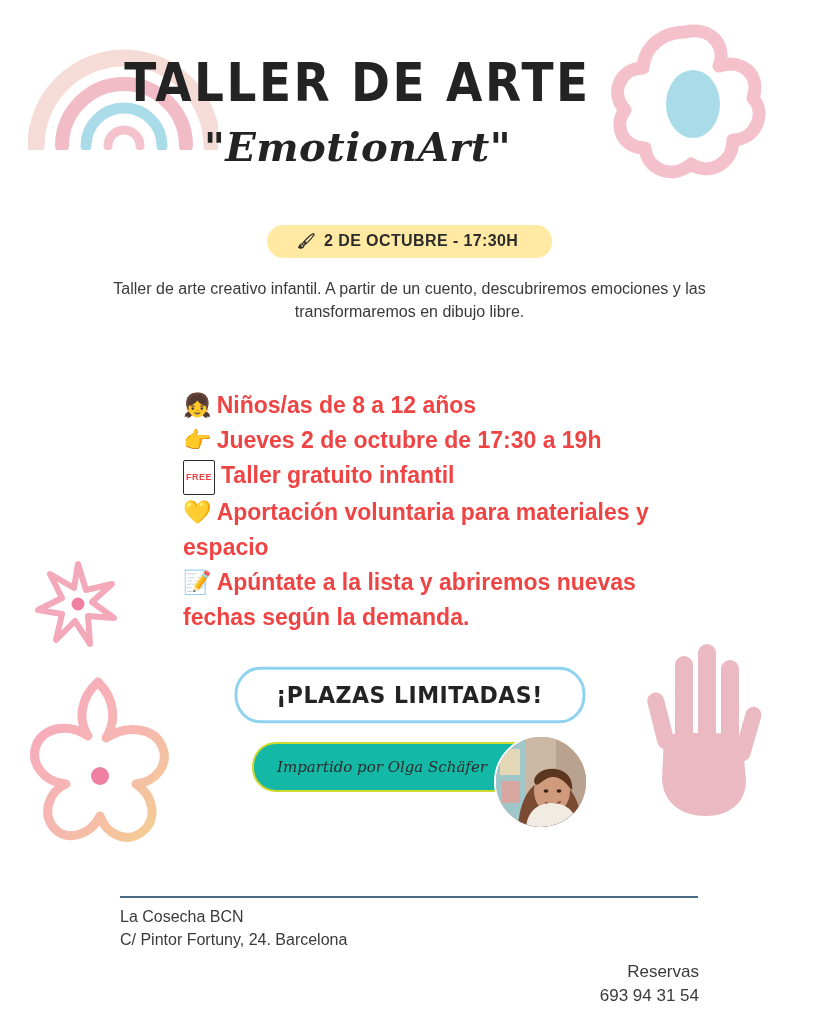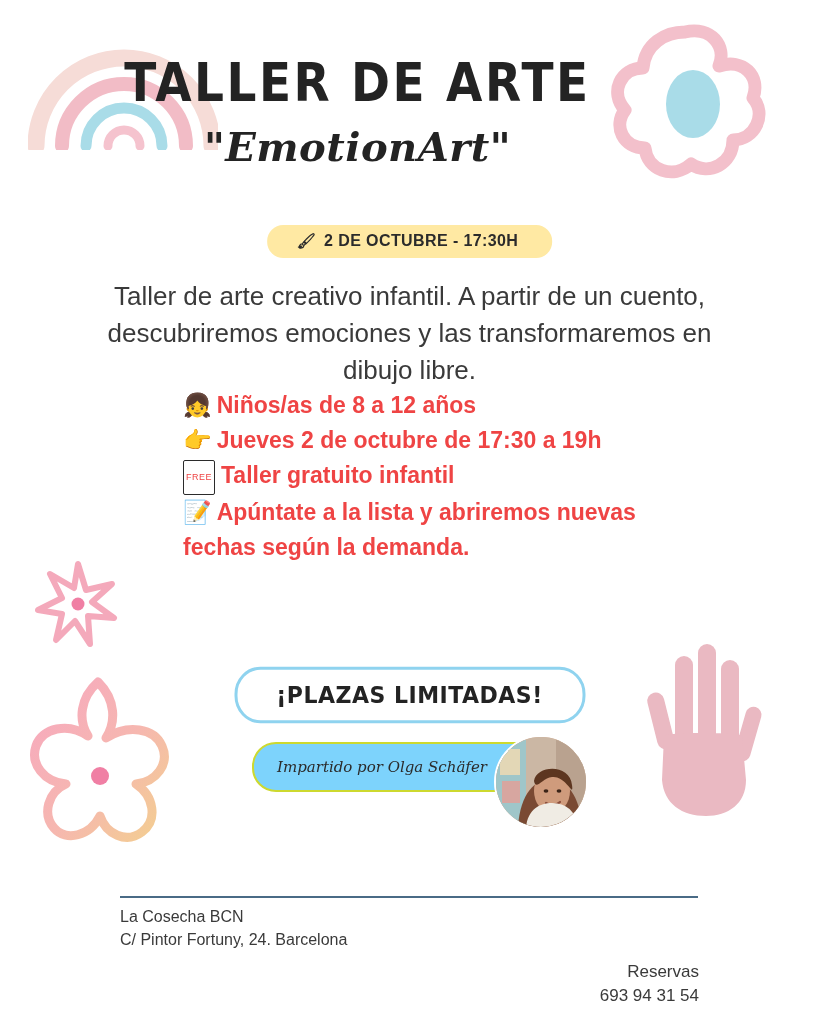--- a/index.html
+++ b/index.html
@@ -87,21 +87,21 @@
   }
   .date-pill .pencil { font-size: 15px; }
 
   
   .intro {
     position: absolute;
     top: 278px;
     left: 95px;
     width: 629px;
     text-align: center;
-    font-size: 26px;
+    font-size: 16px;
     line-height: 1.42;
     color: #3a3a3a;
   }
 
   
   .bullets {
     position: absolute;
     top: 388px;
     left: 183px;
     width: 520px;
@@ -114,21 +114,21 @@
   .bullets .emo {
     font-family: "DejaVu Sans", sans-serif;
     font-weight: normal;
     margin-right: 5px;
   }
   .emo-free {
     display: inline-block;
     border: 1.5px solid #2b2b2b;
     border-radius: 2px;
     font-size: 9px;
-    font-weight: normal;
+    font-weight: bold;
     letter-spacing: 0.5px;
     padding: 12px 2px;
     line-height: 1;
     vertical-align: 3px;
     margin-right: 6px;
   }
 
   
   .limited {
     position: absolute;
@@ -160,21 +160,21 @@
     height: 62px;
   }
   .instructor-pill {
     position: absolute;
     left: 0;
     top: 0;
     width: 296px;
     height: 46px;
     border: 2.5px solid #cdd92f;
     border-radius: 24px;
-    background: #7dd3fc;
+    background: #14b8a6;
     display: flex;
     align-items: center;
     justify-content: center;
   }
   .instructor-text {
     font-family: "DejaVu Serif", serif;
     font-style: italic;
     font-size: 15px;
     color: #2b2b2b;
     padding-right: 40px;
@@ -289,20 +289,23 @@
 
   <div class="bullets">
     <span class="line">
       <span class="emo">👧</span><span>Niños/as de 8 a 12 años</span>
     </span>
     <span class="line">
       <span class="emo">👉</span><span>Jueves 2 de octubre de 17:30 a 19h</span>
     </span>
     <span class="line">
       <span class="emo-free">FREE</span><span>Taller gratuito infantil</span>
+    </span>
+    <span class="line">
+      <span class="emo">💛</span><span>Aportación voluntaria para materiales y espacio</span>
     </span>
     <span class="line">
       <span class="emo">📝</span><span>Apúntate a la lista y abriremos nuevas fechas según la demanda.</span>
     </span>
   </div>
 
   <div class="limited">¡PLAZAS LIMITADAS!</div>
 
   <div class="instructor-wrap">
     <div class="instructor-pill">

